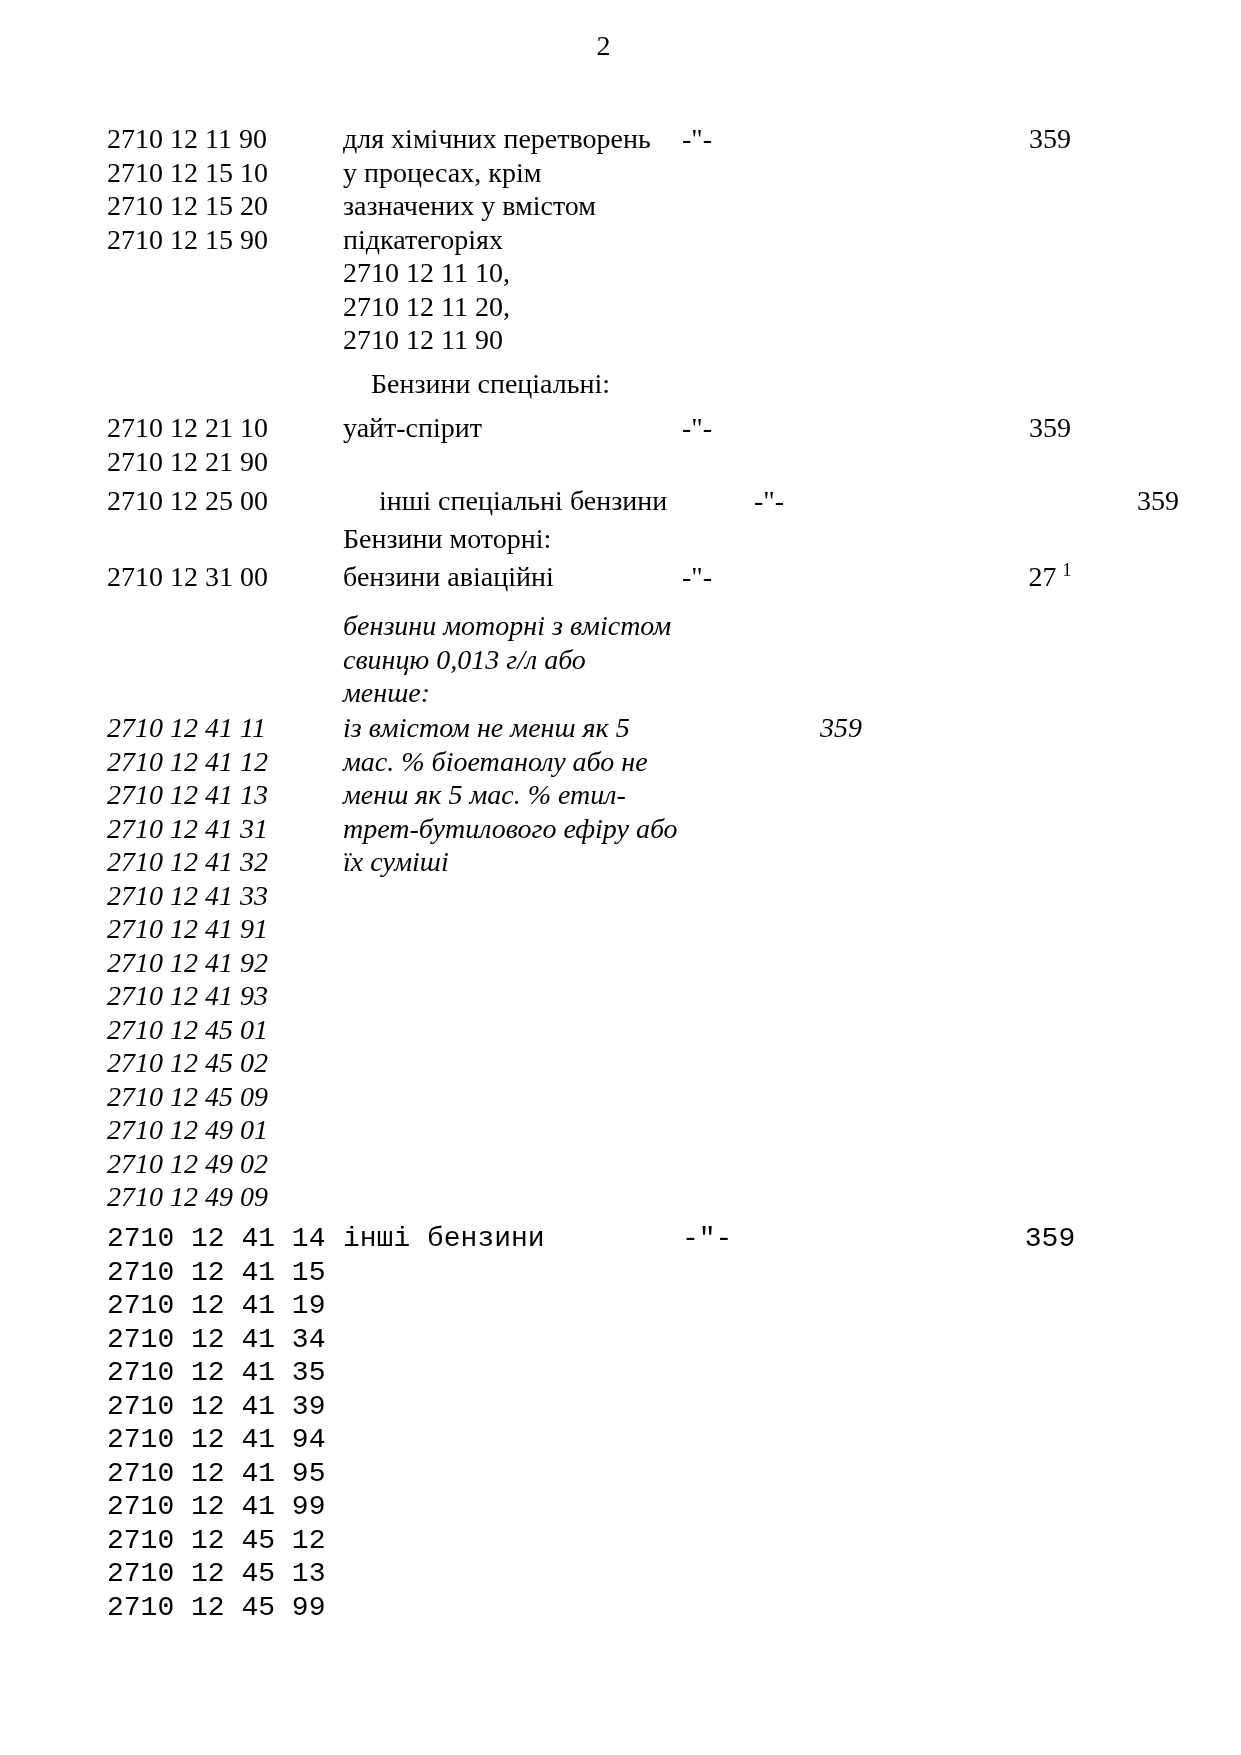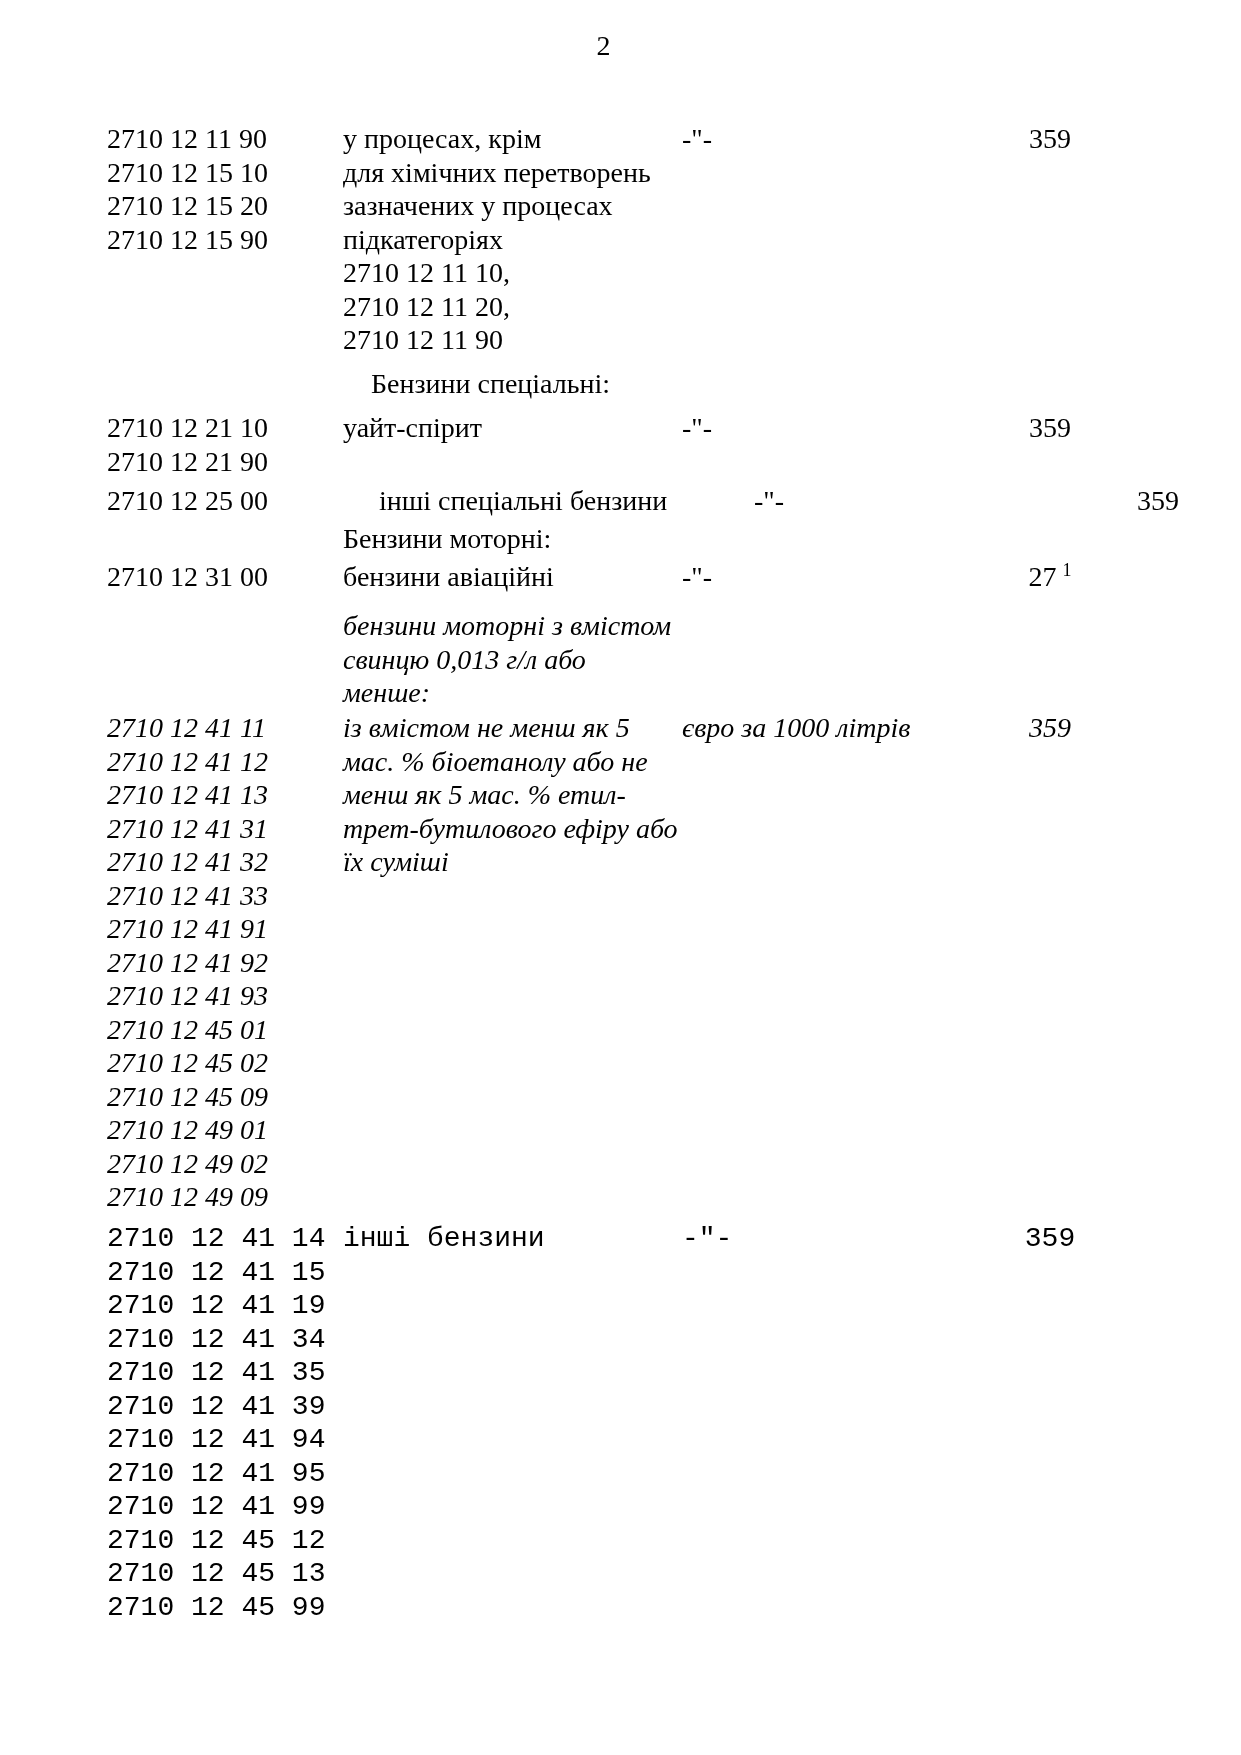--- a/index.html
+++ b/index.html
@@ -45,23 +45,23 @@
   <div class="page-number">2</div>
   <div id="table-body">
       <div class="block" style="margin-top: 59.5px;">
         <div class="cell">
           <div class="line">2710 12 11 90</div>
           <div class="line">2710 12 15 10</div>
           <div class="line">2710 12 15 20</div>
           <div class="line">2710 12 15 90</div>
         </div>
         <div class="cell">
+          <div class="line">для хімічних перетворень</div>
           <div class="line">у процесах, крім</div>
-          <div class="line">для хімічних перетворень</div>
-          <div class="line">зазначених у процесах</div>
+          <div class="line">зазначених у вмістом</div>
           <div class="line">підкатегоріях</div>
           <div class="line">2710 12 11 10,</div>
           <div class="line">2710 12 11 20,</div>
           <div class="line">2710 12 11 90</div>
         </div>
         <div class="cell unit-cell">-"-</div>
         <div class="cell rate-cell">359</div>
       </div>
       <div class="block" style="margin-top: 10.5px; gap: 28px;">
         <div class="cell"></div>
@@ -138,21 +138,20 @@
           <div class="line">2710 12 49 02</div>
           <div class="line">2710 12 49 09</div>
         </div>
         <div class="cell">
           <div class="line">із вмістом не менш як 5</div>
           <div class="line">мас. % біоетанолу або не</div>
           <div class="line">менш як 5 мас. % етил-</div>
           <div class="line">трет-бутилового ефіру або</div>
           <div class="line">їх суміші</div>
         </div>
-        <div class="cell unit-cell">євро за 1000 літрів</div>
         <div class="cell rate-cell">359</div>
       </div>
       <div class="block" style="margin-top: 8.5px; font-family: Liberation Mono, monospace;">
         <div class="cell">
           <div class="line">2710 12 41 14</div>
           <div class="line">2710 12 41 15</div>
           <div class="line">2710 12 41 19</div>
           <div class="line">2710 12 41 34</div>
           <div class="line">2710 12 41 35</div>
           <div class="line">2710 12 41 39</div>

